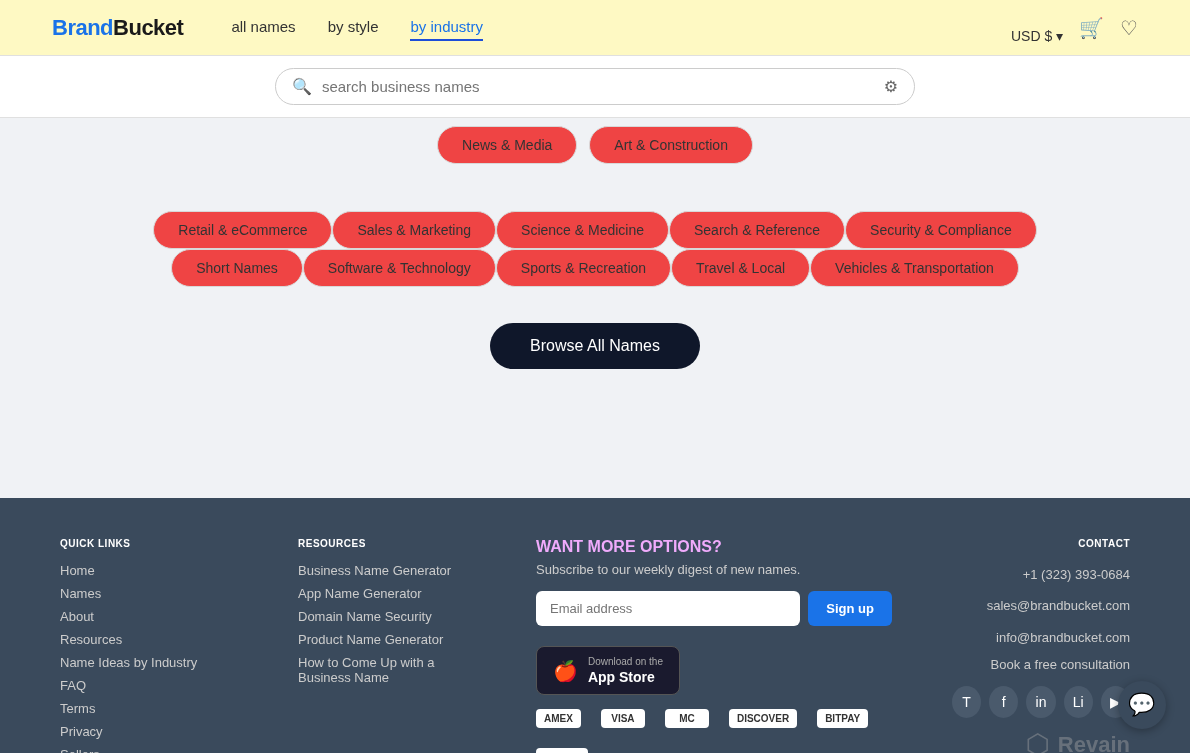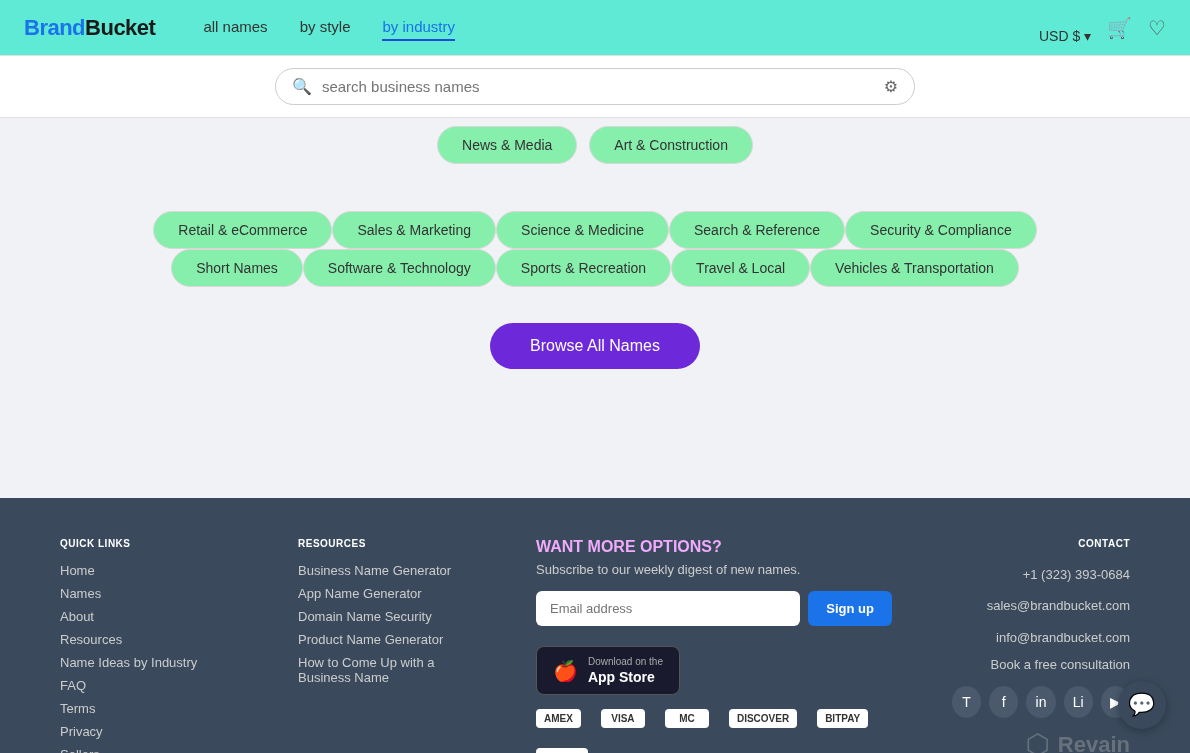--- a/index.html
+++ b/index.html
@@ -1,23 +1,23 @@
 <!DOCTYPE html>
 <html><head>
   <meta charset="utf-8">
   <style>
     * { box-sizing: border-box; margin: 0; padding: 0; }
     body { font-family: -apple-system, BlinkMacSystemFont, 'Segoe UI', sans-serif; background: #f5f5f5; }
 
     
     .header {
-      background: #5eead4;
-      display: flex;
-      align-items: center;
-      padding: 0 24px;
+      background: #fef9c3;
+      display: flex;
+      align-items: center;
+      padding: 0 52px;
       height: 56px;
       border-bottom: 1px solid #e0e0e0;
       position: relative;
       z-index: 10;
     }
     .logo {
       font-size: 22px;
       font-weight: 700;
       color: #1a1a1a;
       letter-spacing: -0.5px;
@@ -107,39 +107,39 @@
     }
     .categories-grid {
       display: flex;
       flex-wrap: wrap;
       gap: 0;
       justify-content: center;
       max-width: 960px;
       margin: 15px auto;
     }
     .category-chip {
-      background: #86efac;
+      background: #ef4444;
       border: 1px solid #d8d8d8;
       border-radius: 24px;
       padding: 10px 24px;
       font-size: 14px;
       color: #333;
       cursor: pointer;
       white-space: nowrap;
       transition: background 0.15s;
     }
 
     
     .browse-btn-wrap {
       display: flex;
       justify-content: center;
       margin-top: 36px;
     }
     .browse-btn {
-      background: #6d28d9;
+      background: #0f172a;
       color: #fff;
       border: none;
       border-radius: 30px;
       padding: 14px 40px;
       font-size: 16px;
       cursor: pointer;
       font-weight: 500;
     }
 
     

